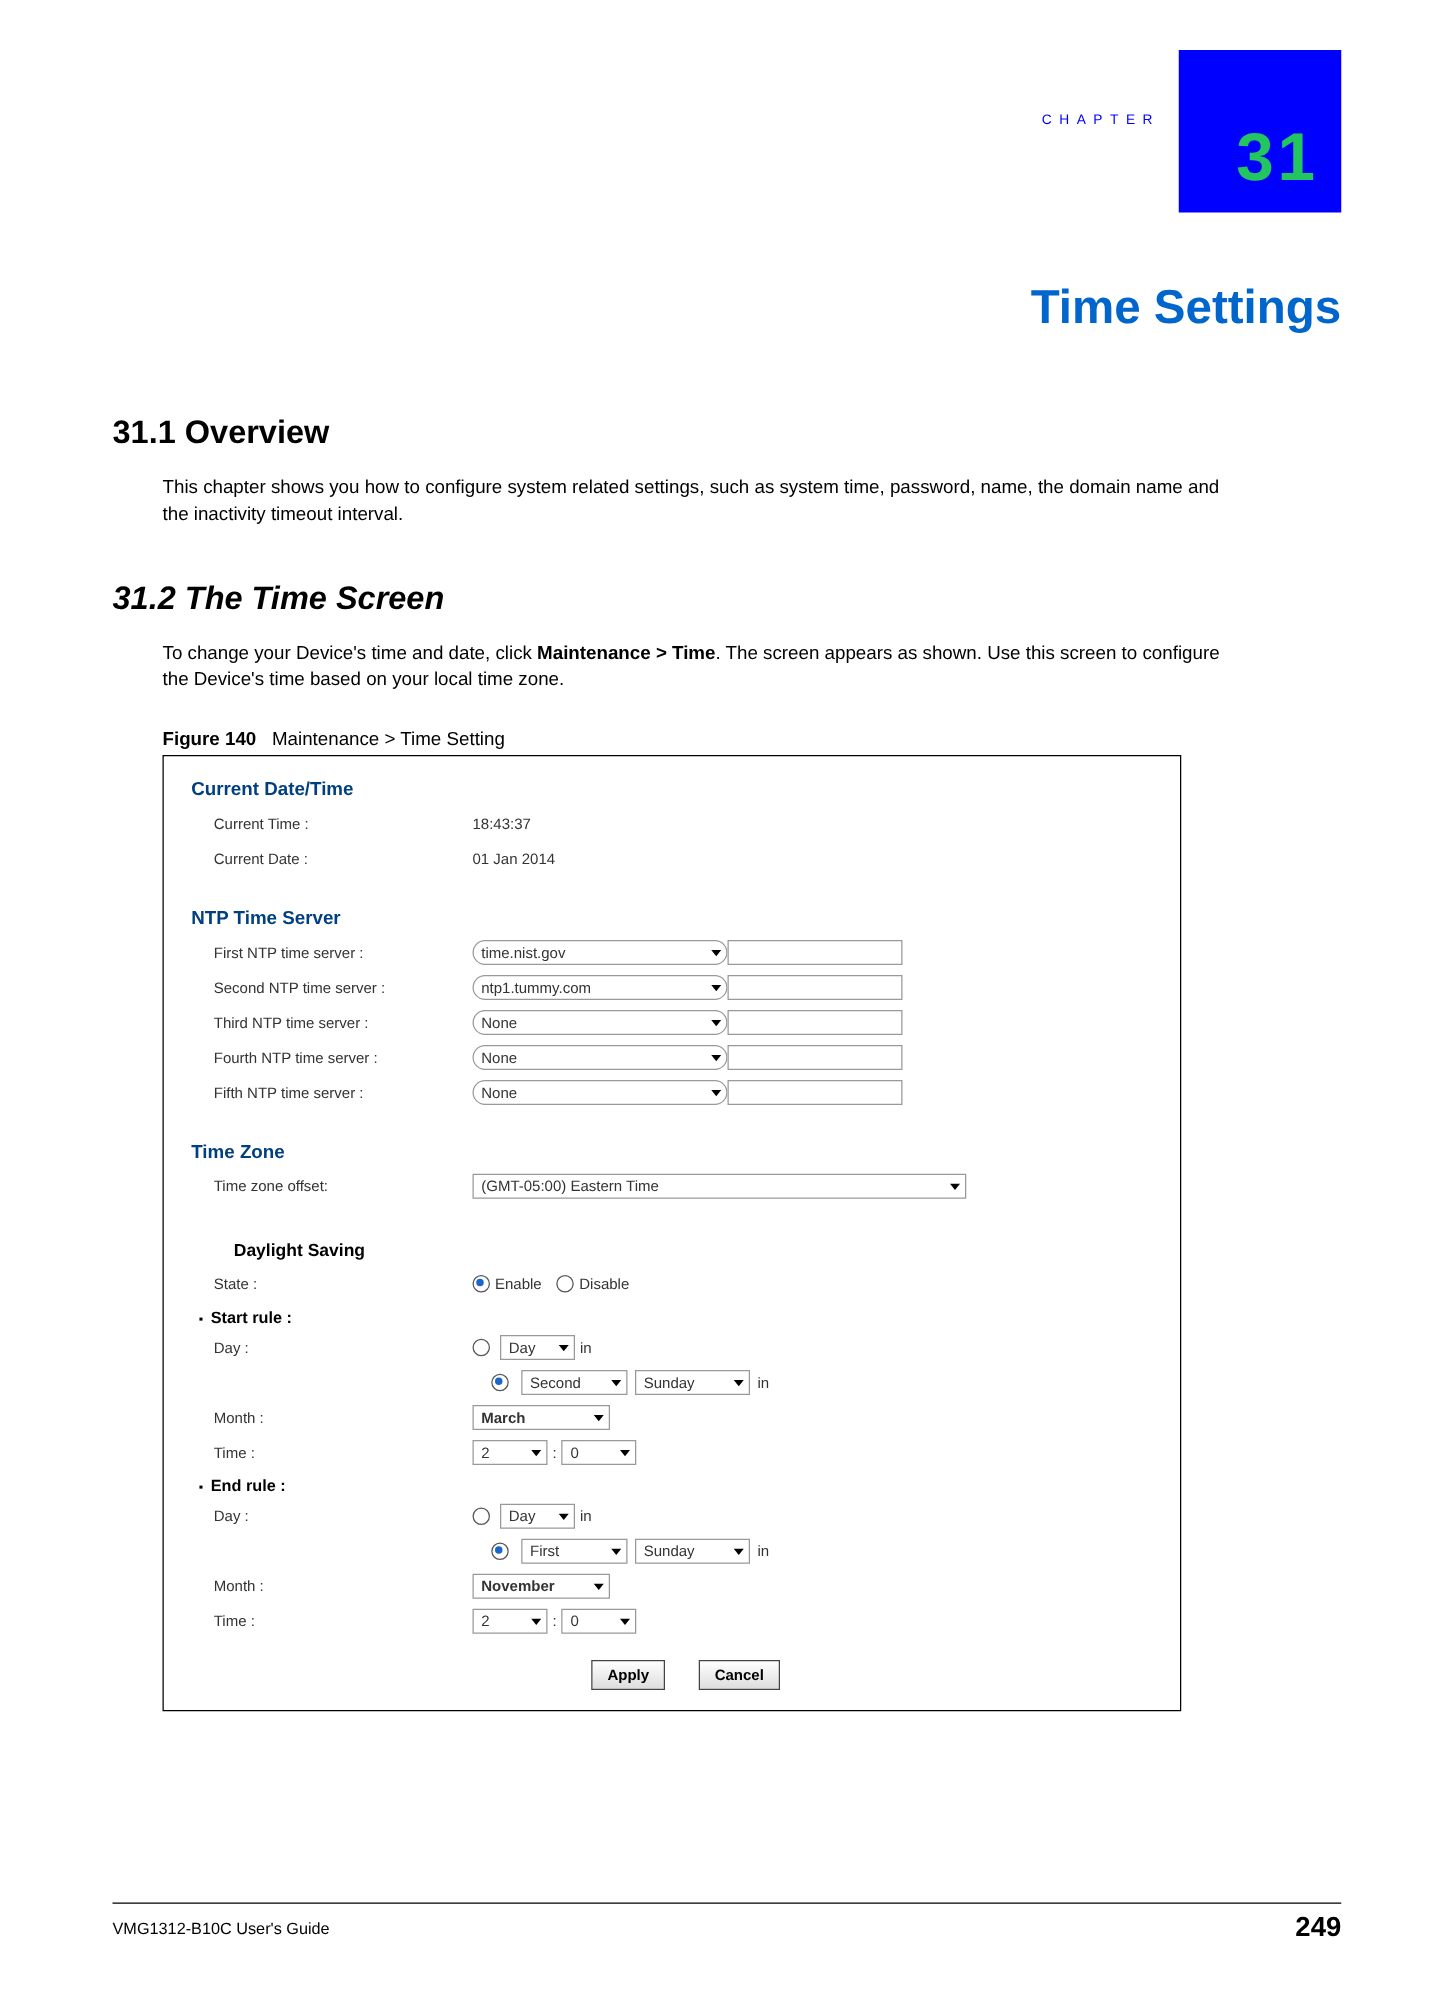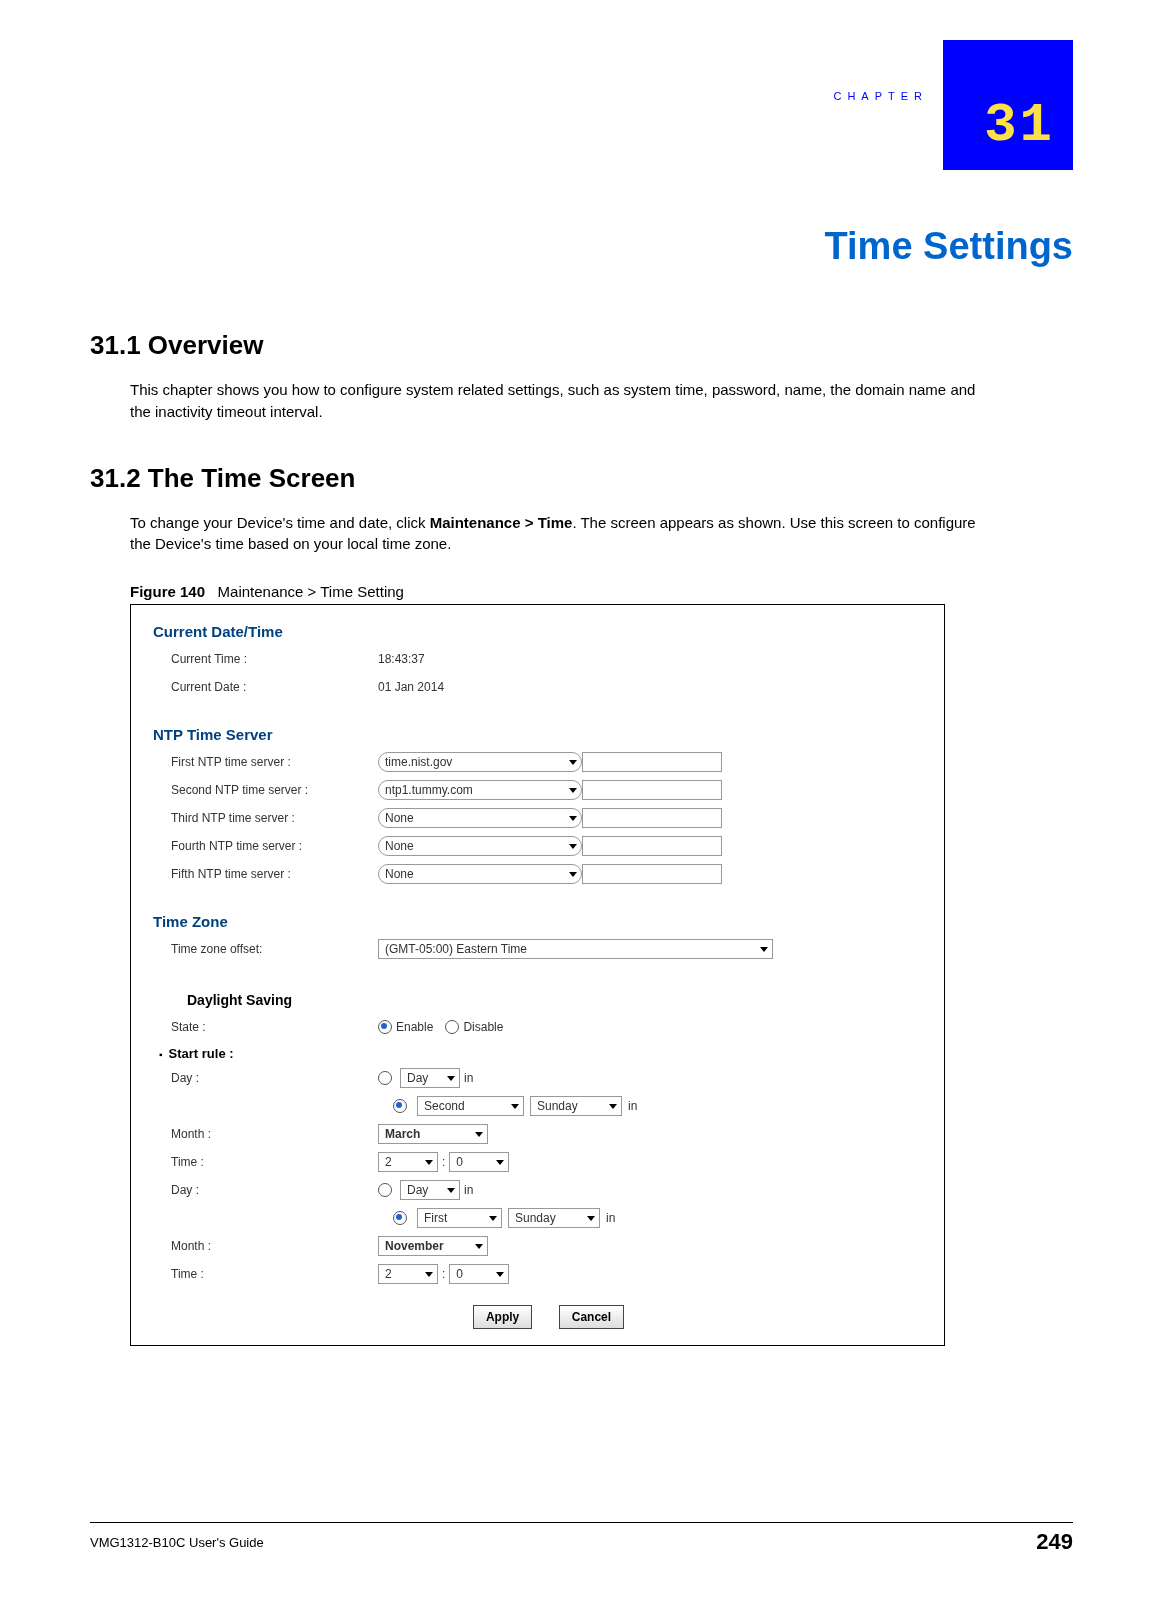--- a/index.html
+++ b/index.html
@@ -17,22 +17,22 @@
     box-sizing: border-box;
     padding: 40px 90px 40px 90px;
   }
   .chapter-badge {
     position: absolute;
     top: 40px;
     right: 90px;
     width: 130px;
     height: 130px;
     background: #0000ff;
-    color: #fde047;
-    font-family: Liberation Mono, monospace;
+    color: #22c55e;
+    font-family: Liberation Sans, sans-serif;
     font-size: 54px;
     font-weight: bold;
     text-align: right;
     box-sizing: border-box;
     padding: 55px 18px 0 0;
     letter-spacing: 3px;
   }
   .chapter-label {
     position: absolute;
     top: 90px;
@@ -215,21 +215,21 @@
   <div class="chapter-label">CHAPTER</div>
   <div class="chapter-badge">31</div>
 
   <div class="page-title">Time Settings</div>
 
   <div class="content">
 
     <h2 class="section-heading">31.1  Overview</h2>
     <p class="body-text">This chapter shows you how to configure system related settings, such as system time, password, name, the domain name and the inactivity timeout interval.</p>
 
-    <h2 class="section-heading" style="margin-top:40px;">31.2  The Time Screen</h2>
+    <h2 class="section-heading" style="margin-top:40px;font-style:italic;">31.2  The Time Screen</h2>
     <p class="body-text">
       <span>To change your Device's time and date, click </span><b>Maintenance &gt; Time</b><span>. The screen appears as shown. Use this screen to configure the Device's time based on your local time zone.</span>
     </p>
 
     <div class="figure-caption">
       <b>Figure 140</b>&nbsp;&nbsp;&nbsp;<span>Maintenance &gt; Time Setting</span>
     </div>
 
     <div class="figure-box">
 
@@ -309,21 +309,21 @@
         <div class="cfg-label">Day :</div>
         <span class="radio"></span>
         <div class="sel m60" style="margin:0 4px;">
             <span>Day</span>
             <span class="caret"></span>
           </div>
         <span>in</span>
       </div>
       <div class="cfg-sub">
         <span class="radio checked"></span>
-        <div class="sel" style="width:107px;">
+        <div class="sel" style="width:85px;">
             <span>Second</span>
             <span class="caret"></span>
           </div>
         <div class="sel" style="width:92px;">
             <span>Sunday</span>
             <span class="caret"></span>
           </div>
         <span>in</span>
       </div>
       <div class="cfg-row">
@@ -339,20 +339,21 @@
             <span>2</span>
             <span class="caret"></span>
           </div>
         <span style="margin:0 4px;">:</span>
         <div class="sel m45">
             <span>0</span>
             <span class="caret"></span>
           </div>
       </div>
 
+      <div class="bullet-row">End rule :</div>
       <div class="cfg-row">
         <div class="cfg-label">Day :</div>
         <span class="radio"></span>
         <div class="sel m60" style="margin:0 4px;">
             <span>Day</span>
             <span class="caret"></span>
           </div>
         <span>in</span>
       </div>
       <div class="cfg-sub">

